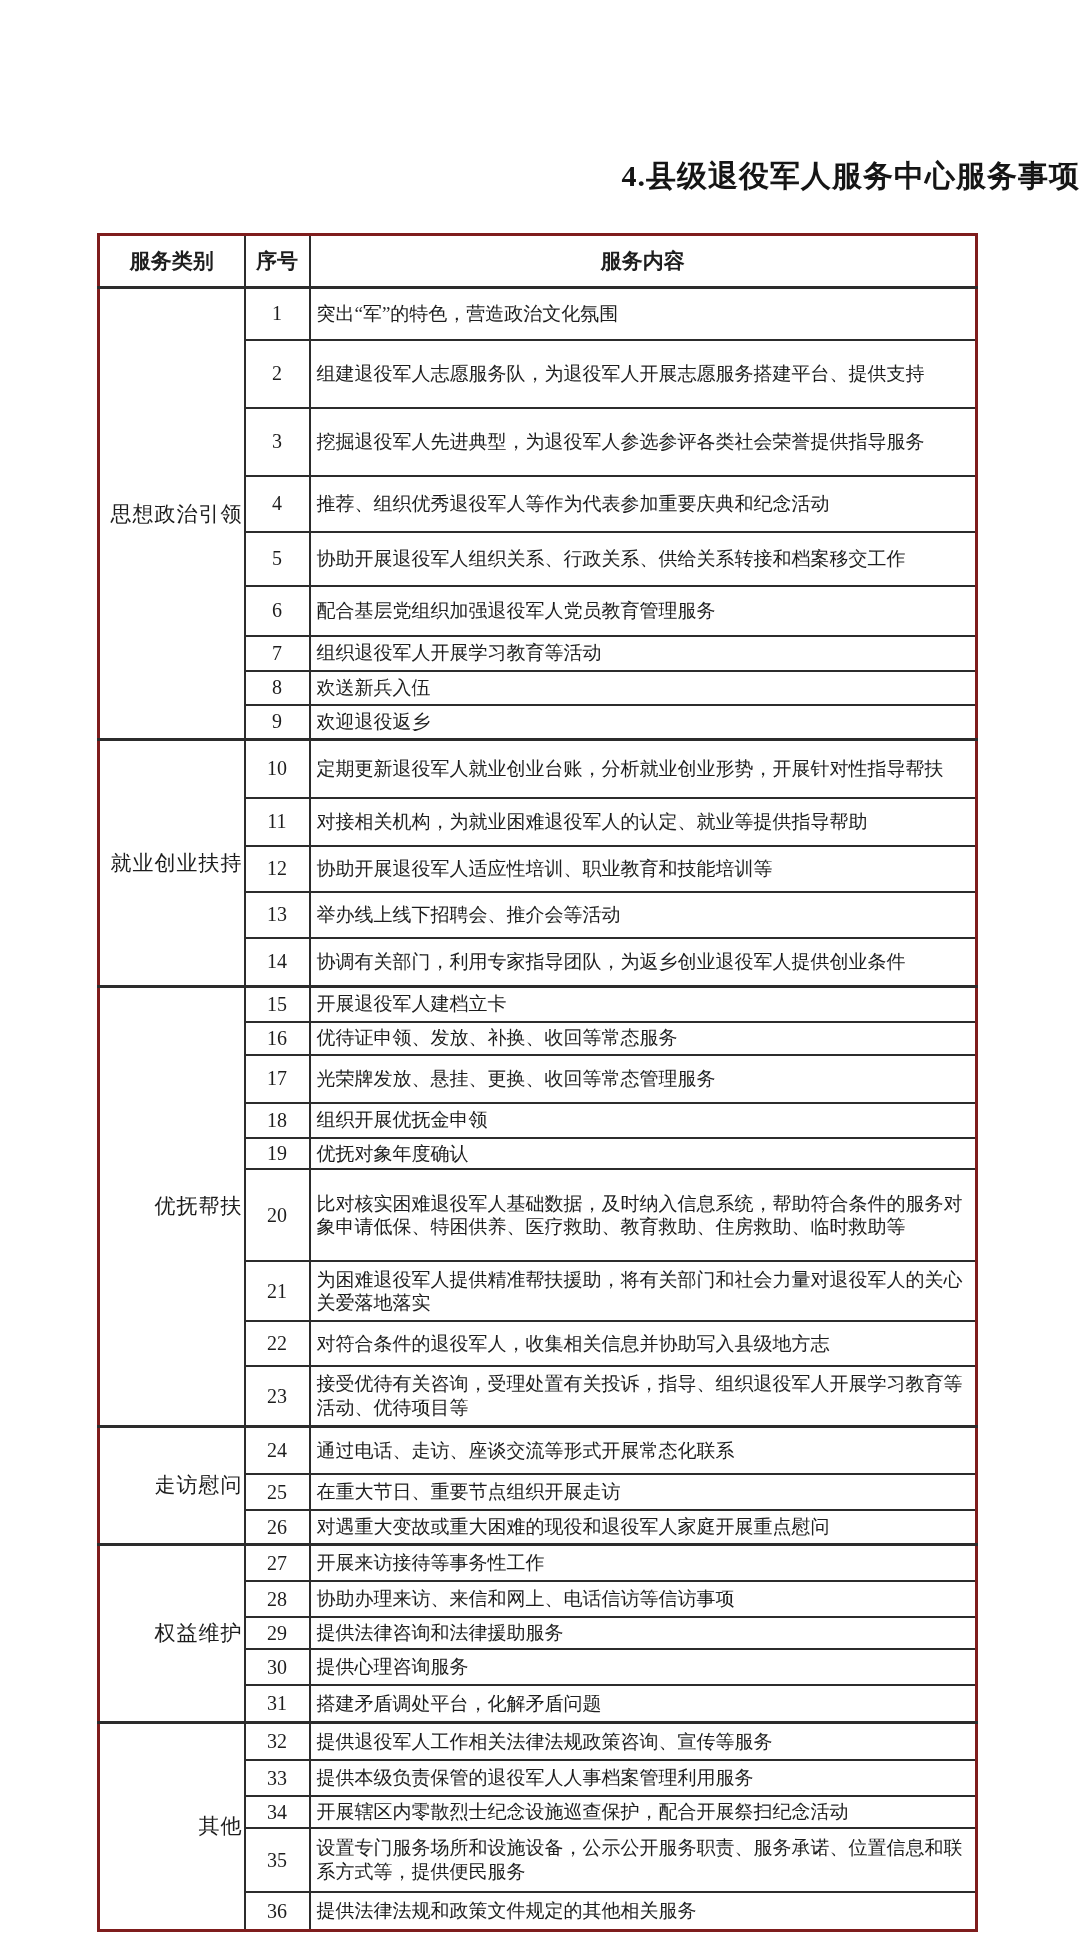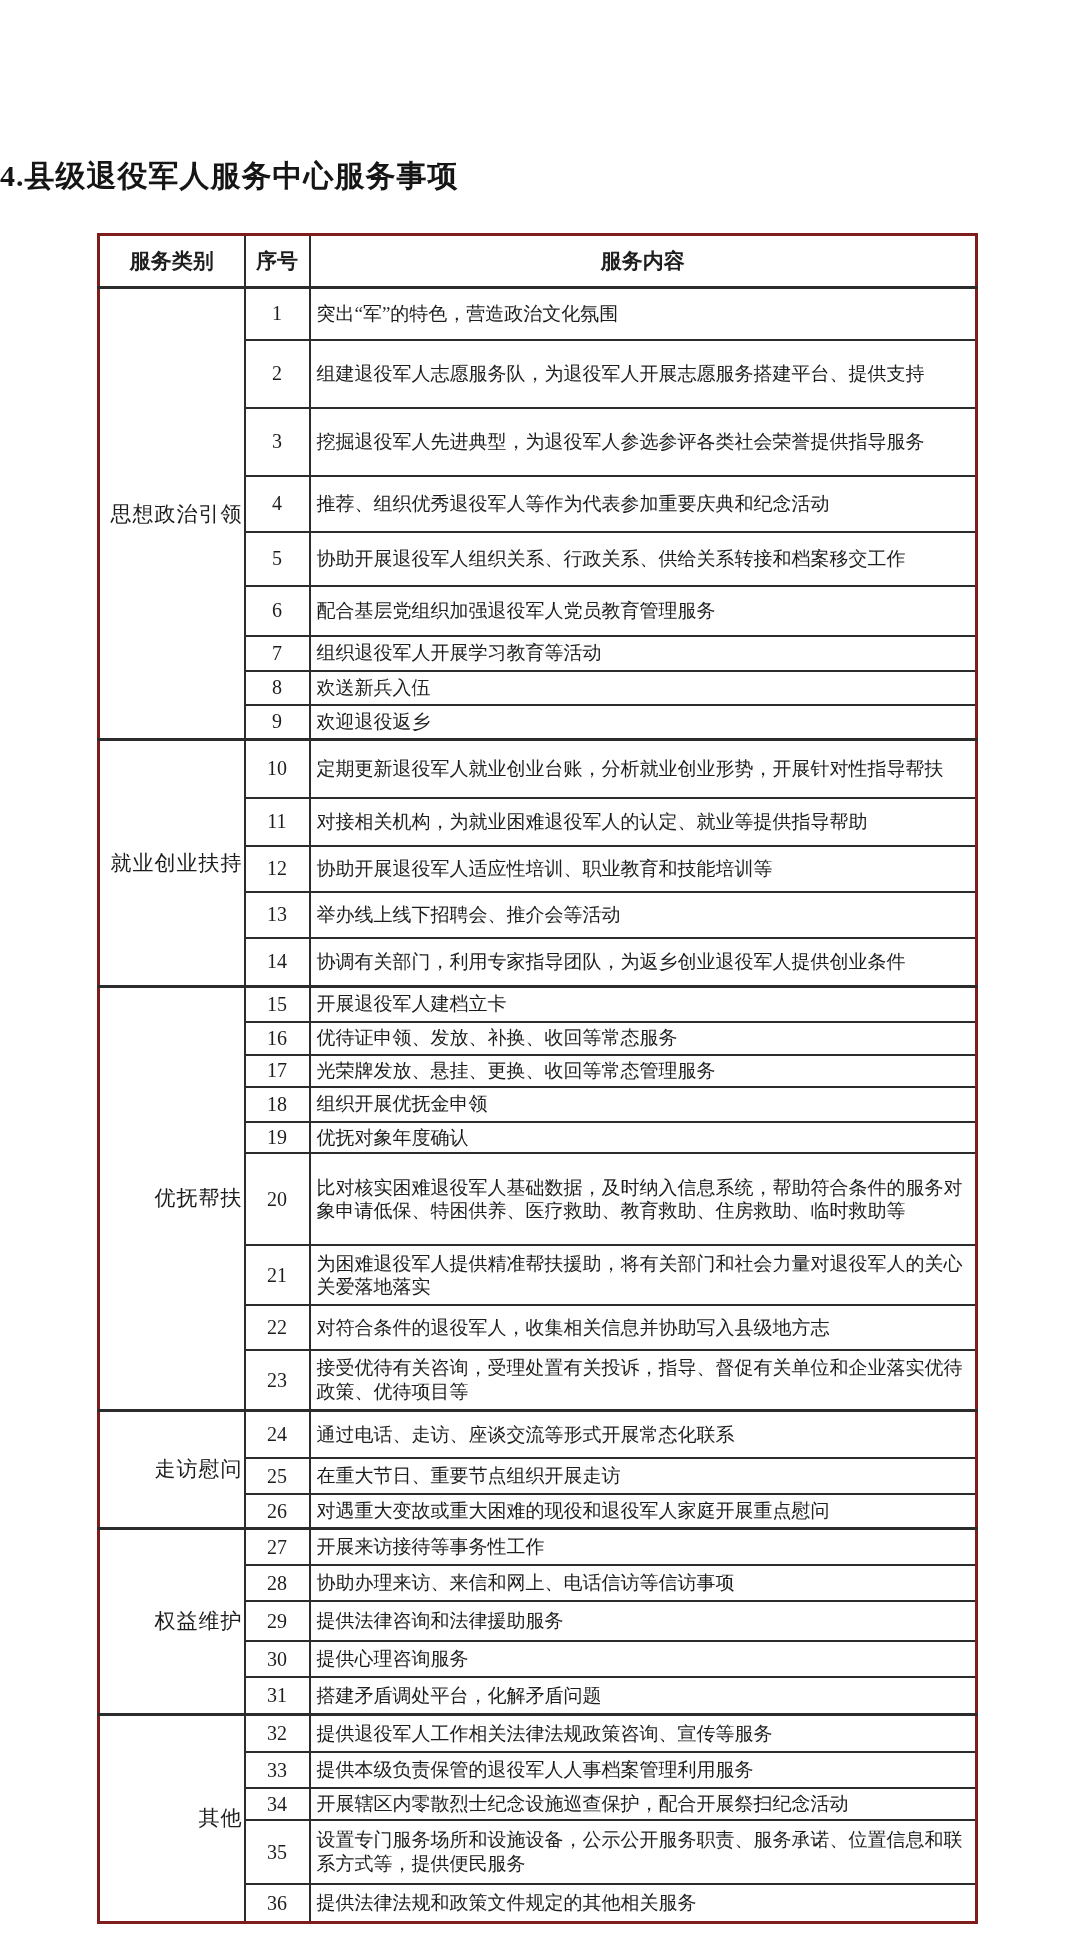--- a/index.html
+++ b/index.html
@@ -7,21 +7,21 @@
     width: 1080px;
     height: 1938px;
     background: #ffffff;
     color: #1d1d1d;
     font-family: "Liberation Serif", "DejaVu Serif", serif;
     overflow: hidden;
   }
   .page-title {
     margin: 0;
     padding-top: 156px;
-    text-align: left;
+    text-align: right;
     font-size: 30px;
     font-weight: bold;
     letter-spacing: 1px;
     color: #151515;
   }
   table.service-table {
     margin: 36px 0 0 97px;
     width: 878px;
     table-layout: fixed;
     border-collapse: collapse;
@@ -141,21 +141,21 @@
 
     <tr class="group-start" style="height:35px">
       <td class="cat" rowspan="9">优抚帮扶</td>
       <td class="no">15</td>
       <td class="content">开展退役军人建档立卡</td>
     </tr>
     <tr style="height:33px">
       <td class="no">16</td>
       <td class="content">优待证申领、发放、补换、收回等常态服务</td>
     </tr>
-    <tr style="height:32px">
+    <tr style="height:48px">
       <td class="no">17</td>
       <td class="content">光荣牌发放、悬挂、更换、收回等常态管理服务</td>
     </tr>
     <tr style="height:35px">
       <td class="no">18</td>
       <td class="content">组织开展优抚金申领</td>
     </tr>
     <tr style="height:18px">
       <td class="no">19</td>
       <td class="content">优抚对象年度确认</td>
@@ -167,21 +167,21 @@
     <tr style="height:60px">
       <td class="no">21</td>
       <td class="content">为困难退役军人提供精准帮扶援助，将有关部门和社会力量对退役军人的关心关爱落地落实</td>
     </tr>
     <tr style="height:45px">
       <td class="no">22</td>
       <td class="content">对符合条件的退役军人，收集相关信息并协助写入县级地方志</td>
     </tr>
     <tr style="height:60px">
       <td class="no">23</td>
-      <td class="content">接受优待有关咨询，受理处置有关投诉，指导、督促有关单位和企业落实优待政策、优待项目等</td>
+      <td class="content">接受优待有关咨询，受理处置有关投诉，指导、组织退役军人开展学习教育等活动、优待项目等</td>
     </tr>
 
     <tr class="group-start" style="height:48px">
       <td class="cat" rowspan="3">走访慰问</td>
       <td class="no">24</td>
       <td class="content">通过电话、走访、座谈交流等形式开展常态化联系</td>
     </tr>
     <tr style="height:36px">
       <td class="no">25</td>
       <td class="content">在重大节日、重要节点组织开展走访</td>
@@ -193,21 +193,21 @@
 
     <tr class="group-start" style="height:37px">
       <td class="cat" rowspan="5">权益维护</td>
       <td class="no">27</td>
       <td class="content">开展来访接待等事务性工作</td>
     </tr>
     <tr style="height:36px">
       <td class="no">28</td>
       <td class="content">协助办理来访、来信和网上、电话信访等信访事项</td>
     </tr>
-    <tr style="height:40px">
+    <tr style="height:32px">
       <td class="no">29</td>
       <td class="content">提供法律咨询和法律援助服务</td>
     </tr>
     <tr style="height:36px">
       <td class="no">30</td>
       <td class="content">提供心理咨询服务</td>
     </tr>
     <tr style="height:37px">
       <td class="no">31</td>
       <td class="content">搭建矛盾调处平台，化解矛盾问题</td>

